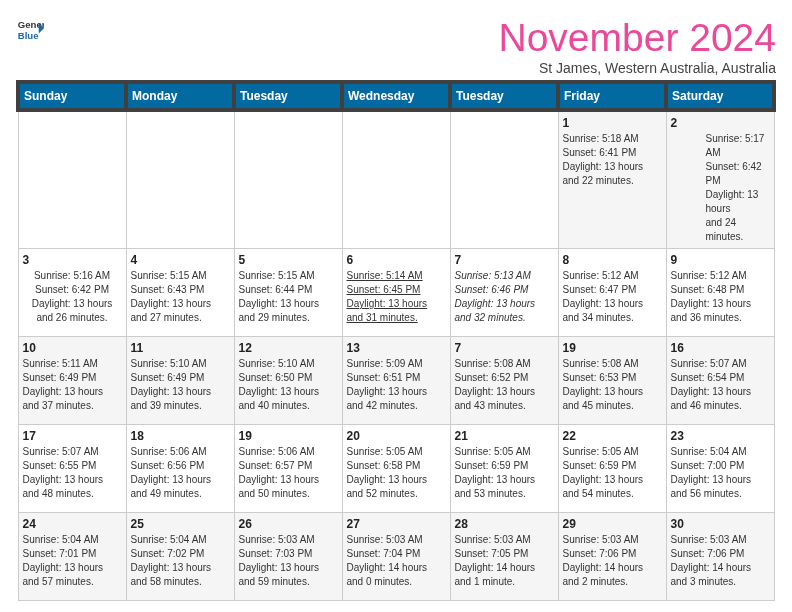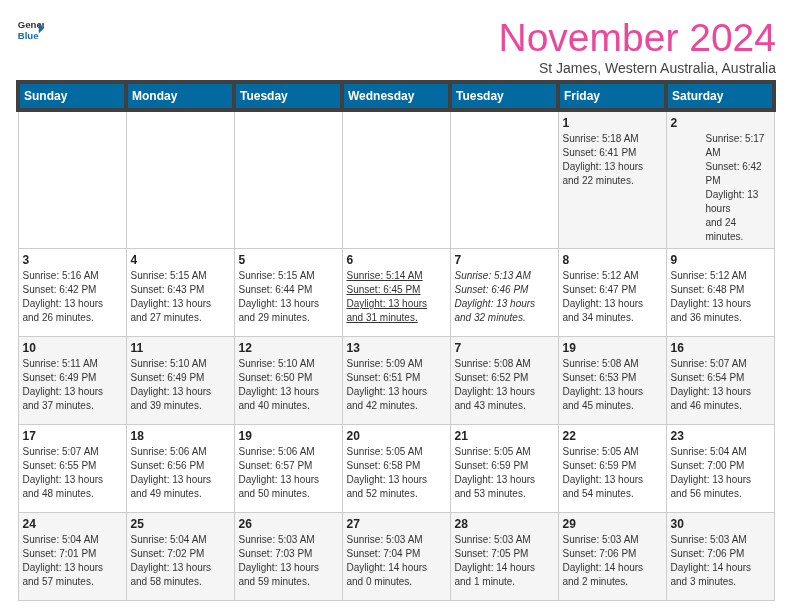--- a/index.html
+++ b/index.html
@@ -126,21 +126,21 @@
           <span class="day-num">2</span>
           <div class="day-info" style="white-space: pre-line; margin-left: 35px;">Sunrise: 5:17 AM
 Sunset: 6:42 PM
 Daylight: 13 hours
 and 24 minutes.</div>
         </td>
       </tr>
       <tr>
         <td>
           <span class="day-num">3</span>
-          <div class="day-info" style="white-space: pre-line;">Sunrise: 5:16 AM
+          <div class="day-info" style="white-space: pre-line; text-align: center;">Sunrise: 5:16 AM
 Sunset: 6:42 PM
 Daylight: 13 hours
 and 26 minutes.</div>
         </td>
         <td>
           <span class="day-num">4</span>
           <div class="day-info" style="white-space: pre-line;">Sunrise: 5:15 AM
 Sunset: 6:43 PM
 Daylight: 13 hours
 and 27 minutes.</div>

